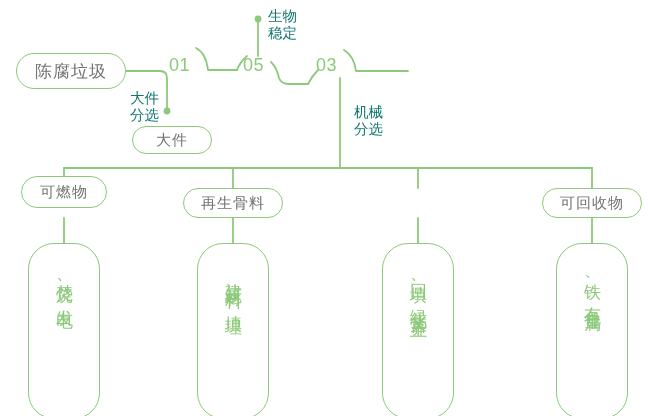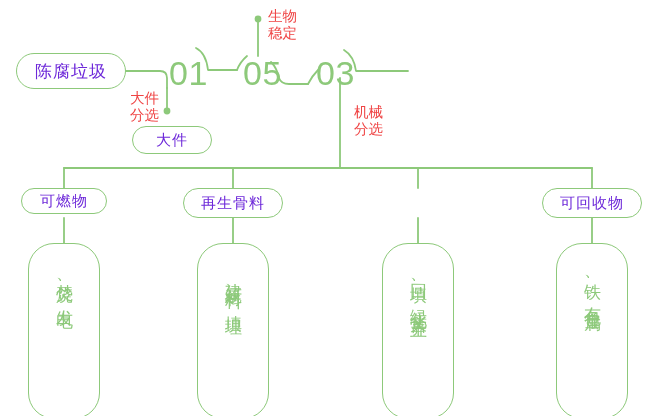--- a/index.html
+++ b/index.html
@@ -20,43 +20,43 @@
     left: 0;
     top: 0;
     width: 648px;
     height: 416px;
   }
 
   
   .stage-num {
     position: absolute;
     color: #8dc97a;
-    font-size: 34px;
+    font-size: 18px;
     font-weight: 400;
     letter-spacing: 0.5px;
     line-height: 1;
     white-space: nowrap;
   }
 
   
   .annot {
     position: absolute;
-    color: #ef4444;
+    color: #0f766e;
     font-size: 14.5px;
     line-height: 17px;
     white-space: nowrap;
   }
 
   
   .pill {
     position: absolute;
     box-sizing: border-box;
     border: 1.6px solid #8dc97a;
     border-radius: 999px;
-    color: #6d28d9;
+    color: #737373;
     display: flex;
     align-items: center;
     justify-content: center;
     white-space: nowrap;
     background: #ffffff;
   }
   .pill.big   { font-size: 17px; letter-spacing: 1px; }
   .pill.mid   { font-size: 15px; letter-spacing: 1px; }
   .pill.small { font-size: 15px; letter-spacing: 1px; }
 
@@ -145,21 +145,21 @@
 
   <div class="annot" style="left:354px; top:104px;">
     <div>机械</div>
     <div>分选</div>
   </div>
 
   <div class="pill mid" style="left:132px; top:126px; width:80px; height:28px;">
     <span>大件</span>
   </div>
 
-  <div class="pill small" style="left:21px; top:188px; width:86px; height:26px;">
+  <div class="pill small" style="left:21px; top:176px; width:86px; height:32px;">
     <span>可燃物</span>
   </div>
   <div class="pill small" style="left:183px; top:188px; width:100px; height:30px;">
     <span>再生骨料</span>
   </div>
   <div class="pill small" style="left:542px; top:188px; width:100px; height:30px;">
     <span>可回收物</span>
   </div>
 
   <div class="vbox" style="left:28px; top:243px; width:72px; height:176px;">

